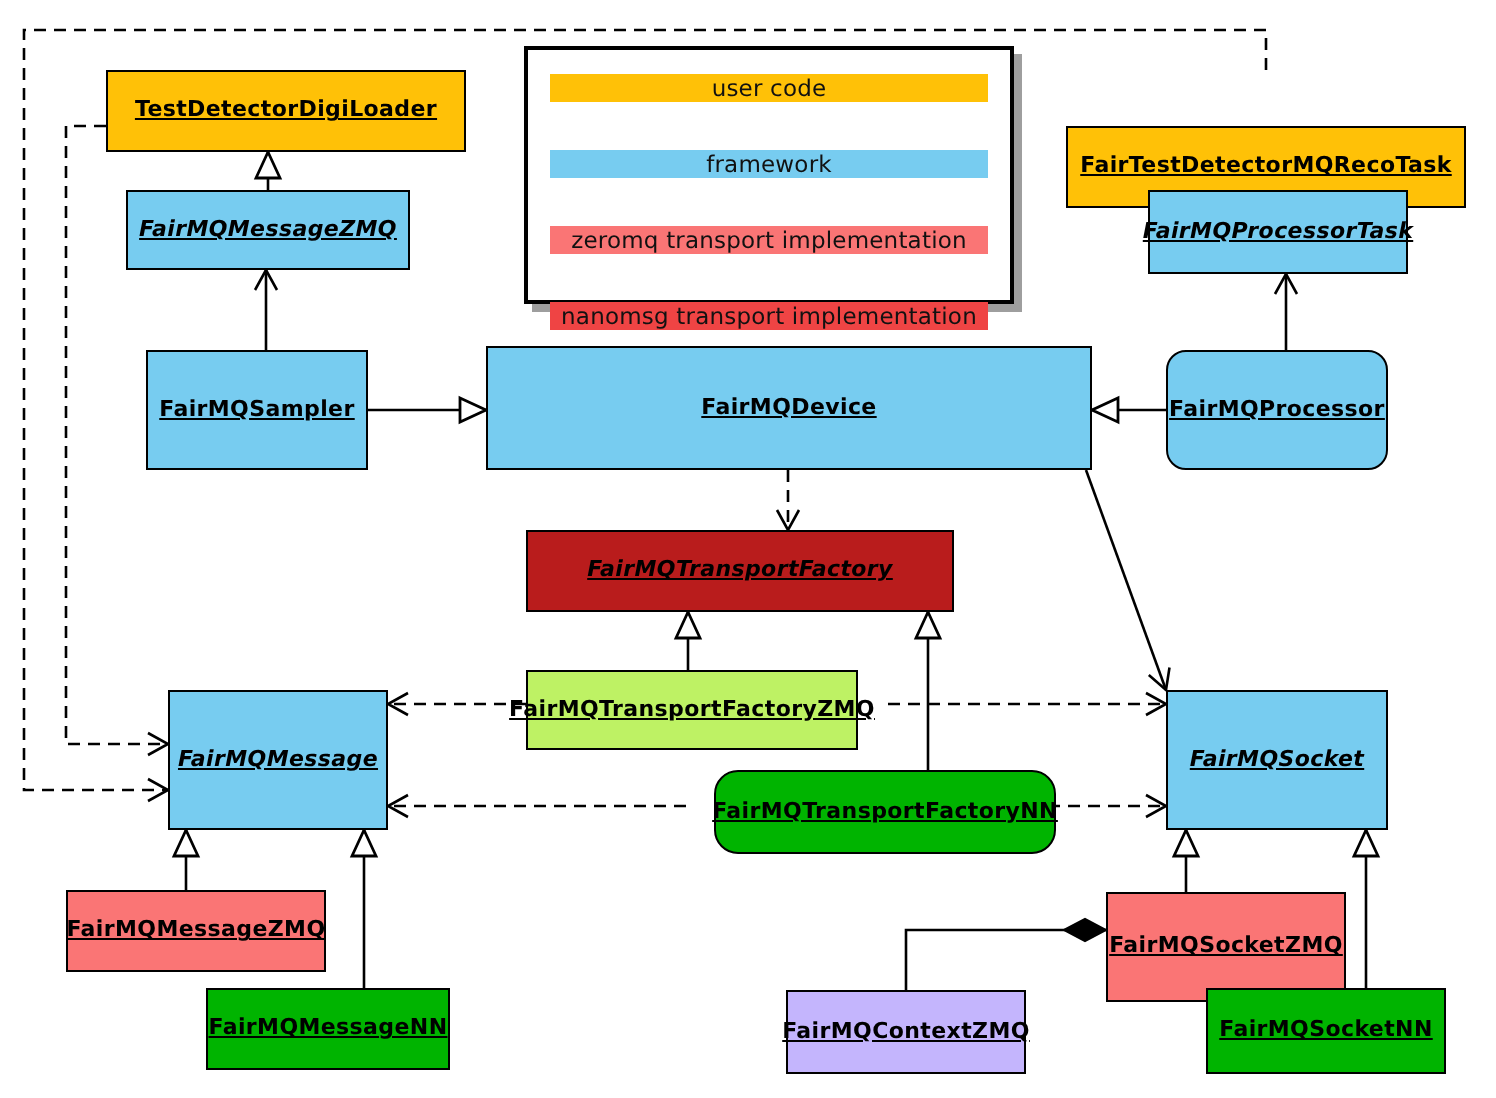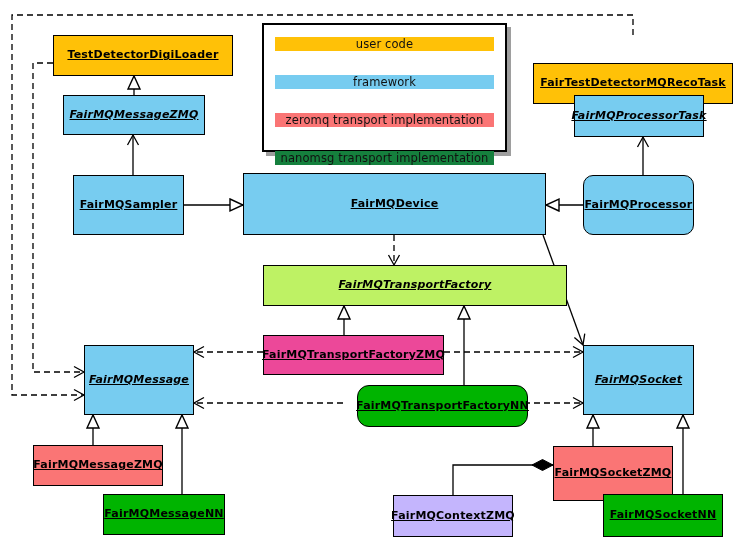--- a/index.html
+++ b/index.html
@@ -74,24 +74,24 @@
       </div>
       <div class="node" style="left: 73px; top: 175px; width: 111px; height: 60px; background: rgb(119, 204, 240);">
         <span>FairMQSampler</span>
       </div>
       <div class="node" style="left: 243px; top: 173px; width: 303px; height: 62px; background: rgb(119, 204, 240);">
         <span>FairMQDevice</span>
       </div>
       <div class="node" style="left: 583px; top: 175px; width: 111px; height: 60px; background: rgb(119, 204, 240); border-radius: 10px;">
         <span>FairMQProcessor</span>
       </div>
-      <div class="node italic" style="left: 263px; top: 265px; width: 304px; height: 41px; background: #bef264;">
+      <div class="node italic" style="left: 263px; top: 265px; width: 214px; height: 41px; background: #b91c1c;">
         <span>FairMQTransportFactory</span>
       </div>
-      <div class="node" style="left: 263px; top: 335px; width: 181px; height: 40px; background: #ec4899;">
+      <div class="node" style="left: 263px; top: 335px; width: 166px; height: 40px; background: #bef264;">
         <span>FairMQTransportFactoryZMQ</span>
       </div>
       <div class="node" style="left: 357px; top: 385px; width: 171px; height: 42px; background: rgb(0, 180, 0); border-radius: 12px;">
         <span>FairMQTransportFactoryNN</span>
       </div>
       <div class="node italic" style="left: 84px; top: 345px; width: 110px; height: 70px; background: rgb(119, 204, 240);">
         <span>FairMQMessage</span>
       </div>
       <div class="node italic" style="left: 583px; top: 345px; width: 111px; height: 70px; background: rgb(119, 204, 240);">
         <span>FairMQSocket</span>
@@ -110,15 +110,15 @@
       </div>
       <div class="node" style="left: 393px; top: 495px; width: 120px; height: 42px; background: #c4b5fd;">
         <span>FairMQContextZMQ</span>
       </div>
     </div>
 
   <div class="legend" id="legend" style="left: 262px; top: 23px; width: 245px; height: 129px;">
       <div class="legend-item" style="background: rgb(255, 193, 7);">user code</div>
       <div class="legend-item" style="background: rgb(119, 204, 240);">framework</div>
       <div class="legend-item" style="background: rgb(250, 117, 117);">zeromq transport implementation</div>
-      <div class="legend-item" style="background: #15803d;">nanomsg transport implementation</div>
+      <div class="legend-item" style="background: #ef4444;">nanomsg transport implementation</div>
     </div>
 </div>
 
 </body></html>

